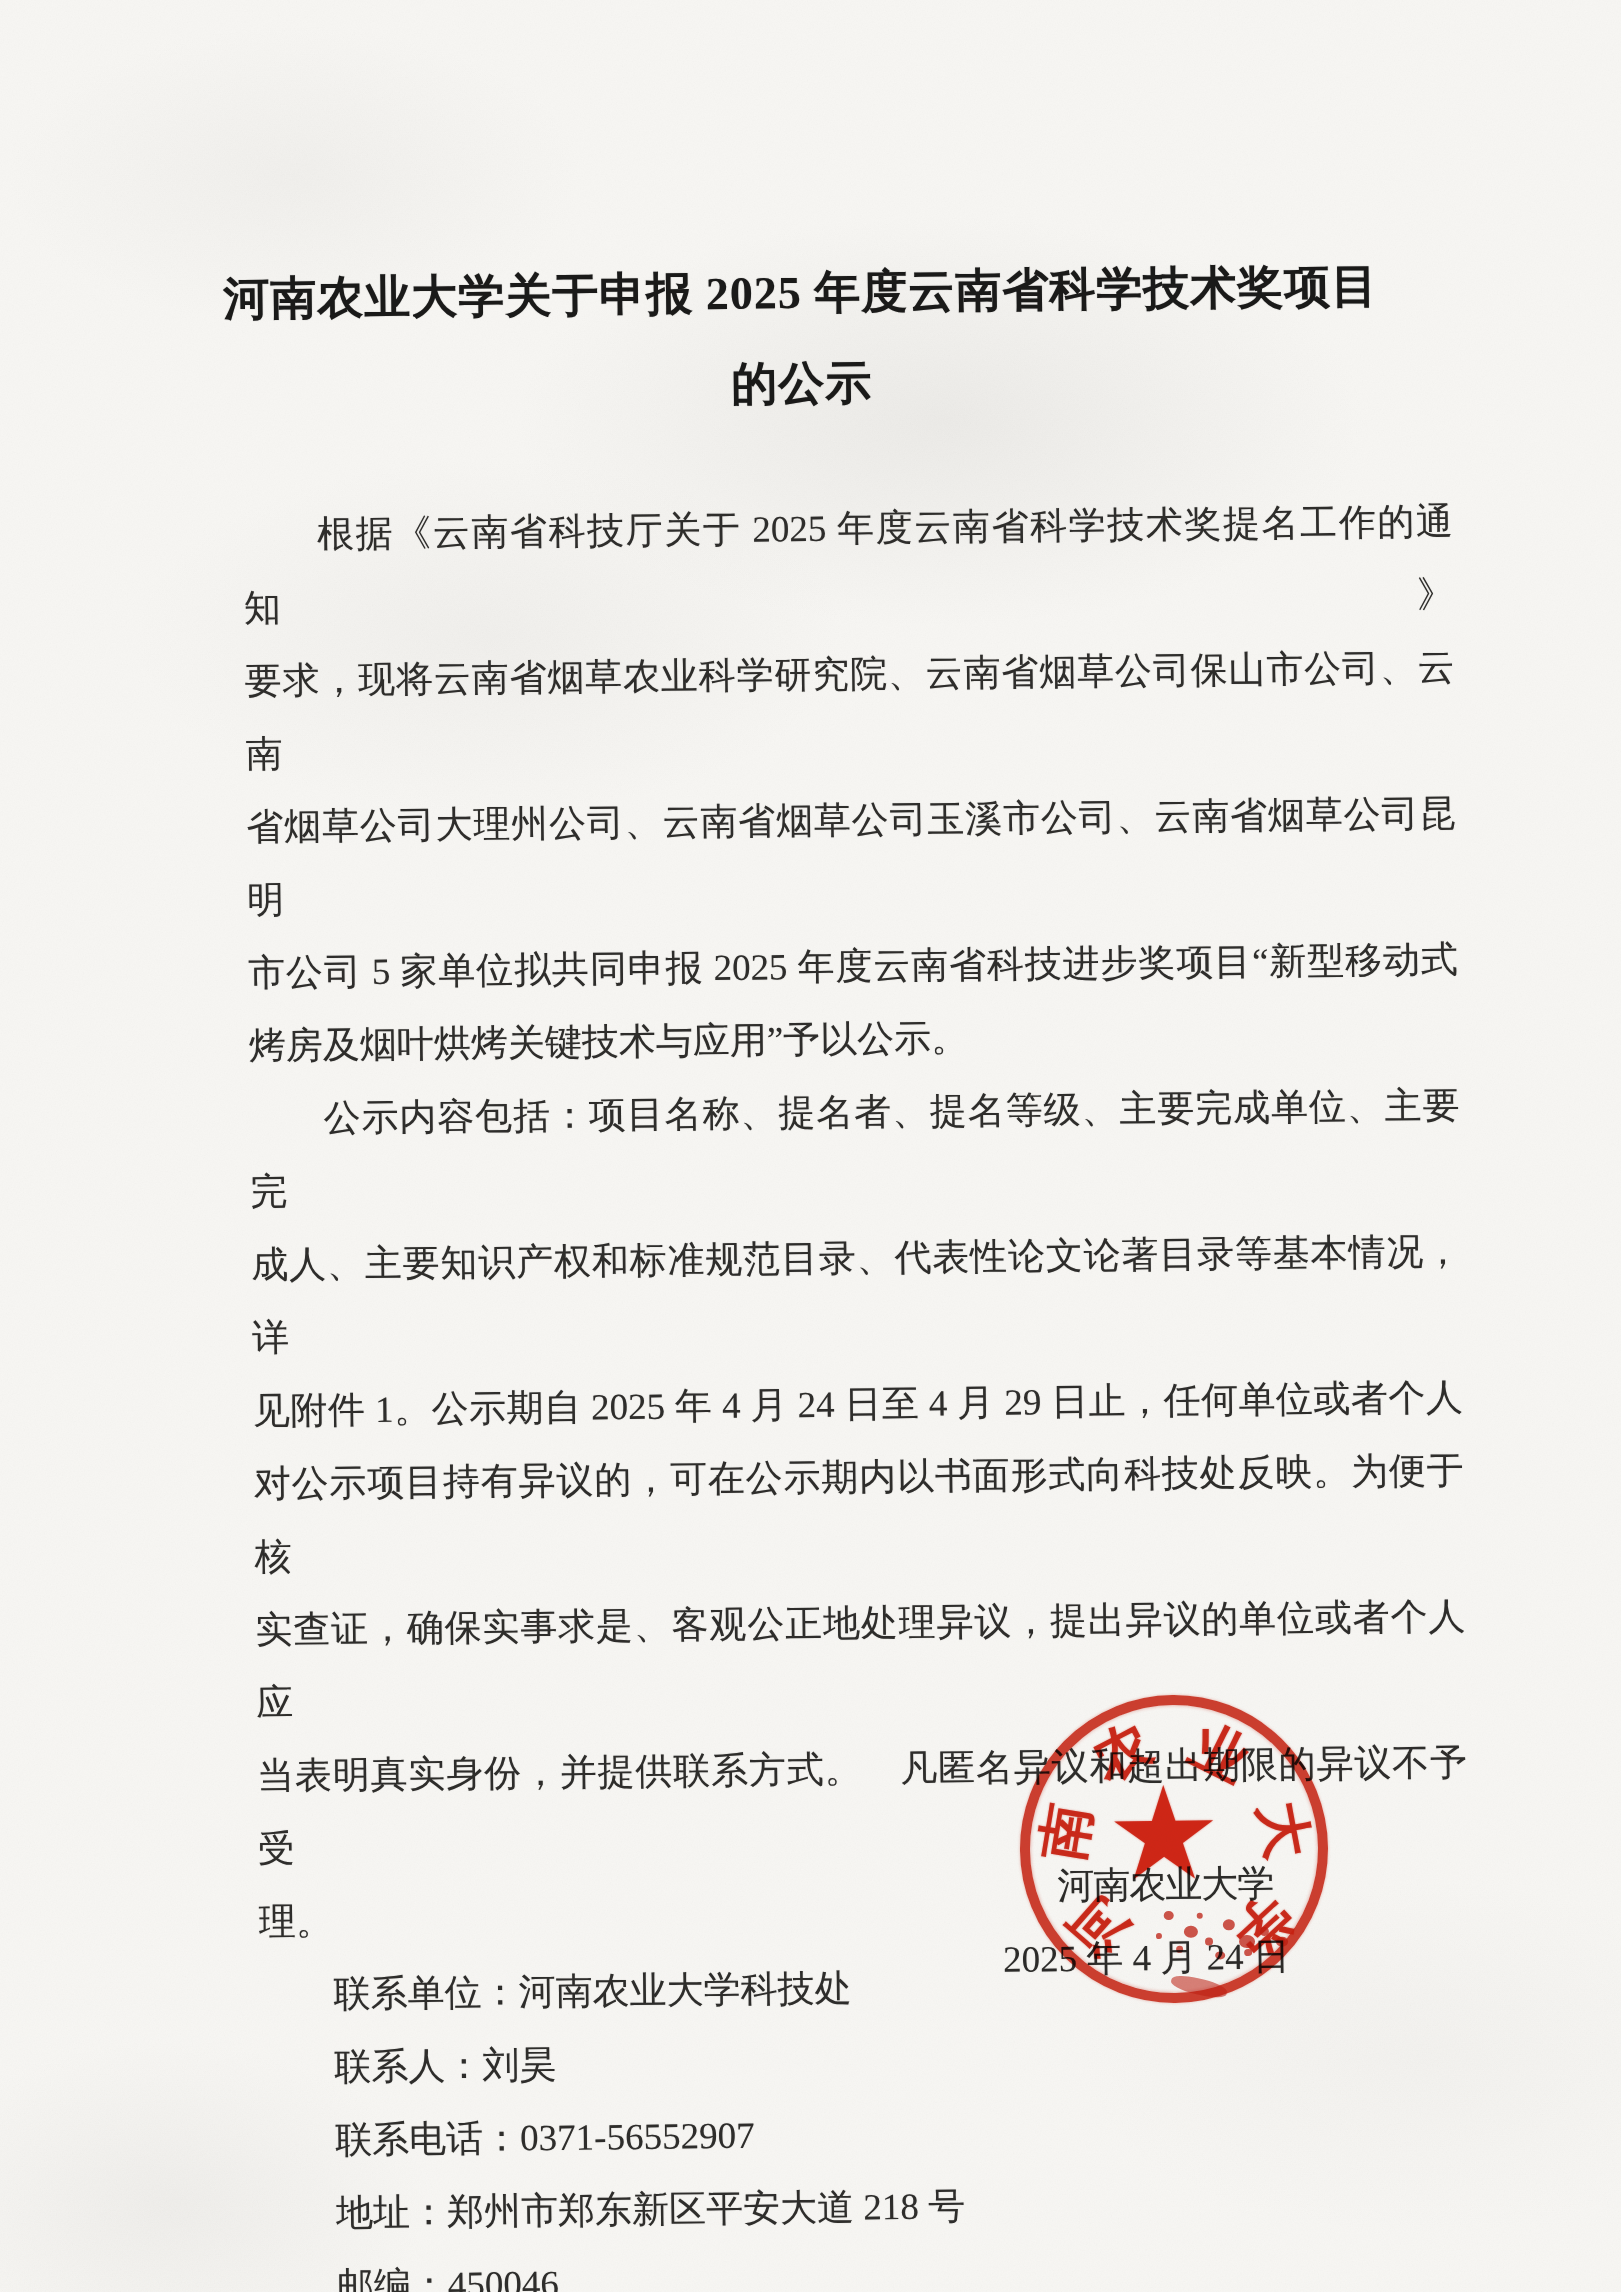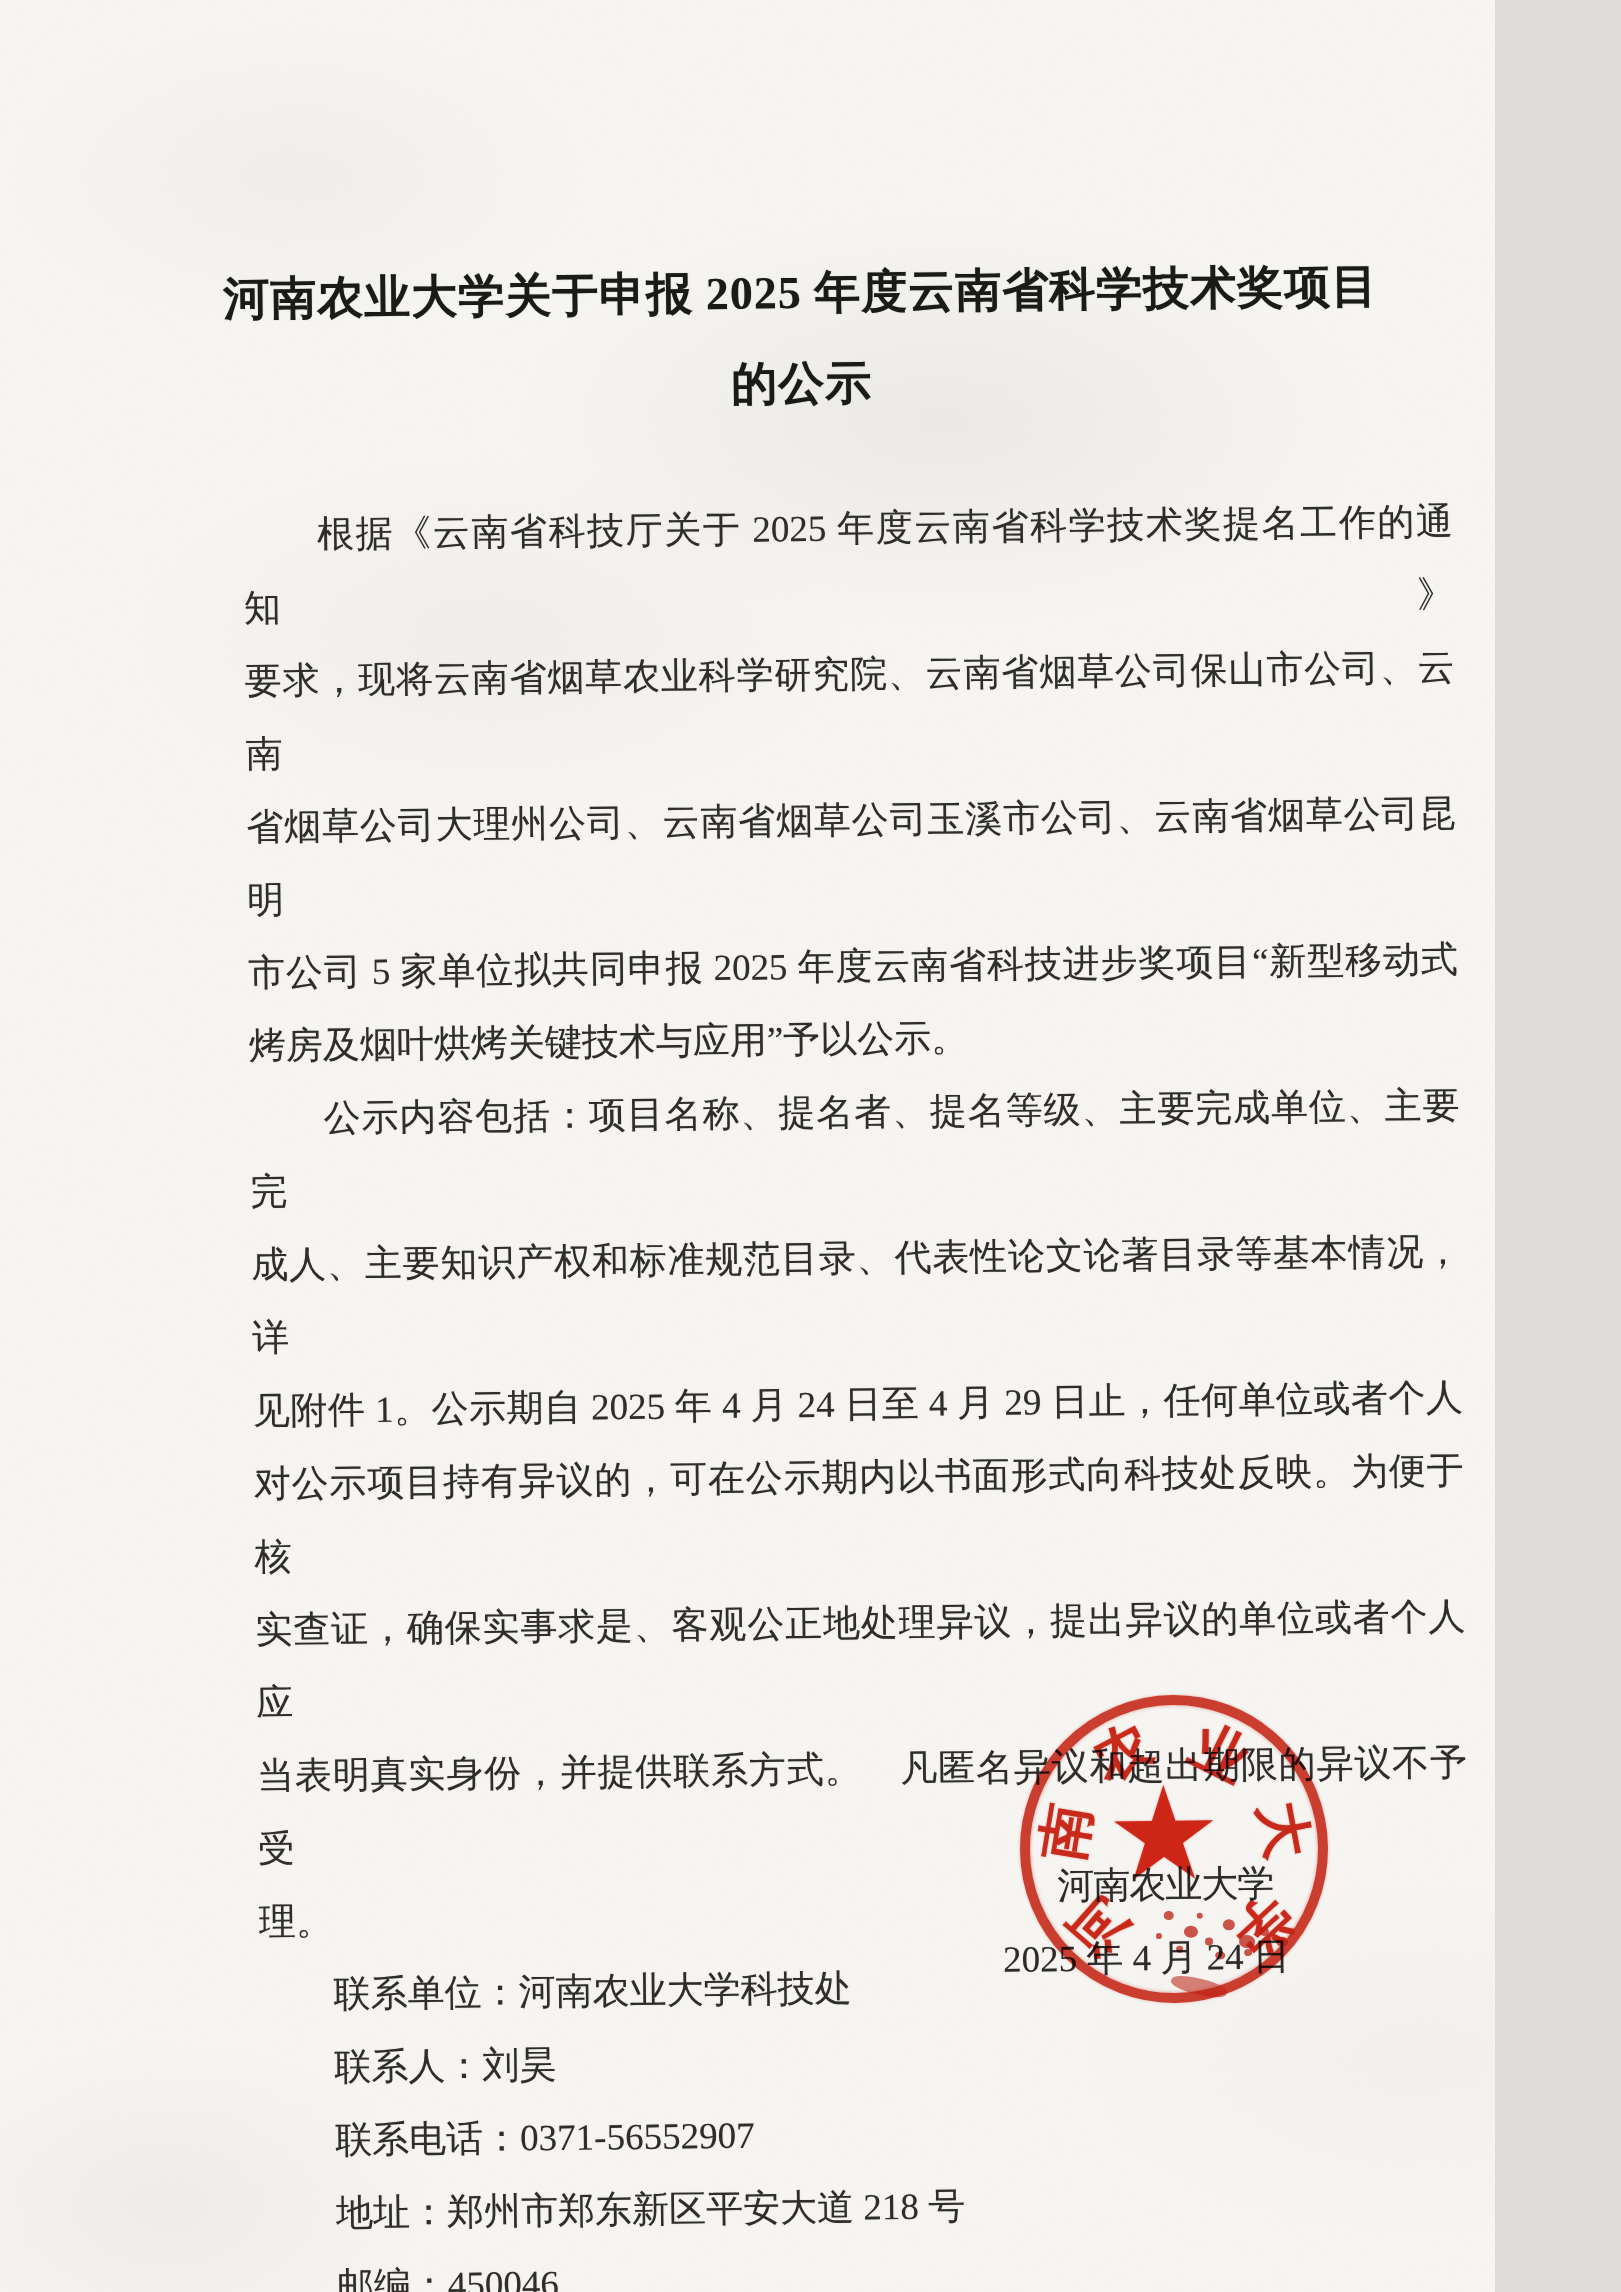--- a/index.html
+++ b/index.html
@@ -2,21 +2,21 @@
 <html><head>
 <meta charset="utf-8">
 <style>
   html,body { margin:0; padding:0; }
   body {
     width:1621px; height:2293px;
     background:#dedcd9;
     font-family:"Liberation Serif","DejaVu Serif",serif;
   }
   .page {
-    position:relative; width:1495px; height:2293px; overflow:hidden;
+    position:relative; width:1621px; height:2293px; overflow:hidden;
     background:
       radial-gradient(608px 294px at 941px 421px, rgba(178,176,172,0.16), transparent 70%),
       radial-gradient(510px 255px at 490px 637px, rgba(182,179,175,0.10), transparent 70%),
       radial-gradient(412px 216px at 294px 176px, rgba(185,182,178,0.10), transparent 70%),
       radial-gradient(372px 235px at 167px 2205px, rgba(180,177,173,0.12), transparent 70%),
       radial-gradient(490px 255px at 1421px 2058px, rgba(185,182,178,0.07), transparent 70%),
       #f7f6f3;
     color:#2e2d2b;
   }
   .noise { position:absolute; inset:0; width:100%; height:100%; opacity:0.05; mix-blend-mode:multiply; pointer-events:none; }

